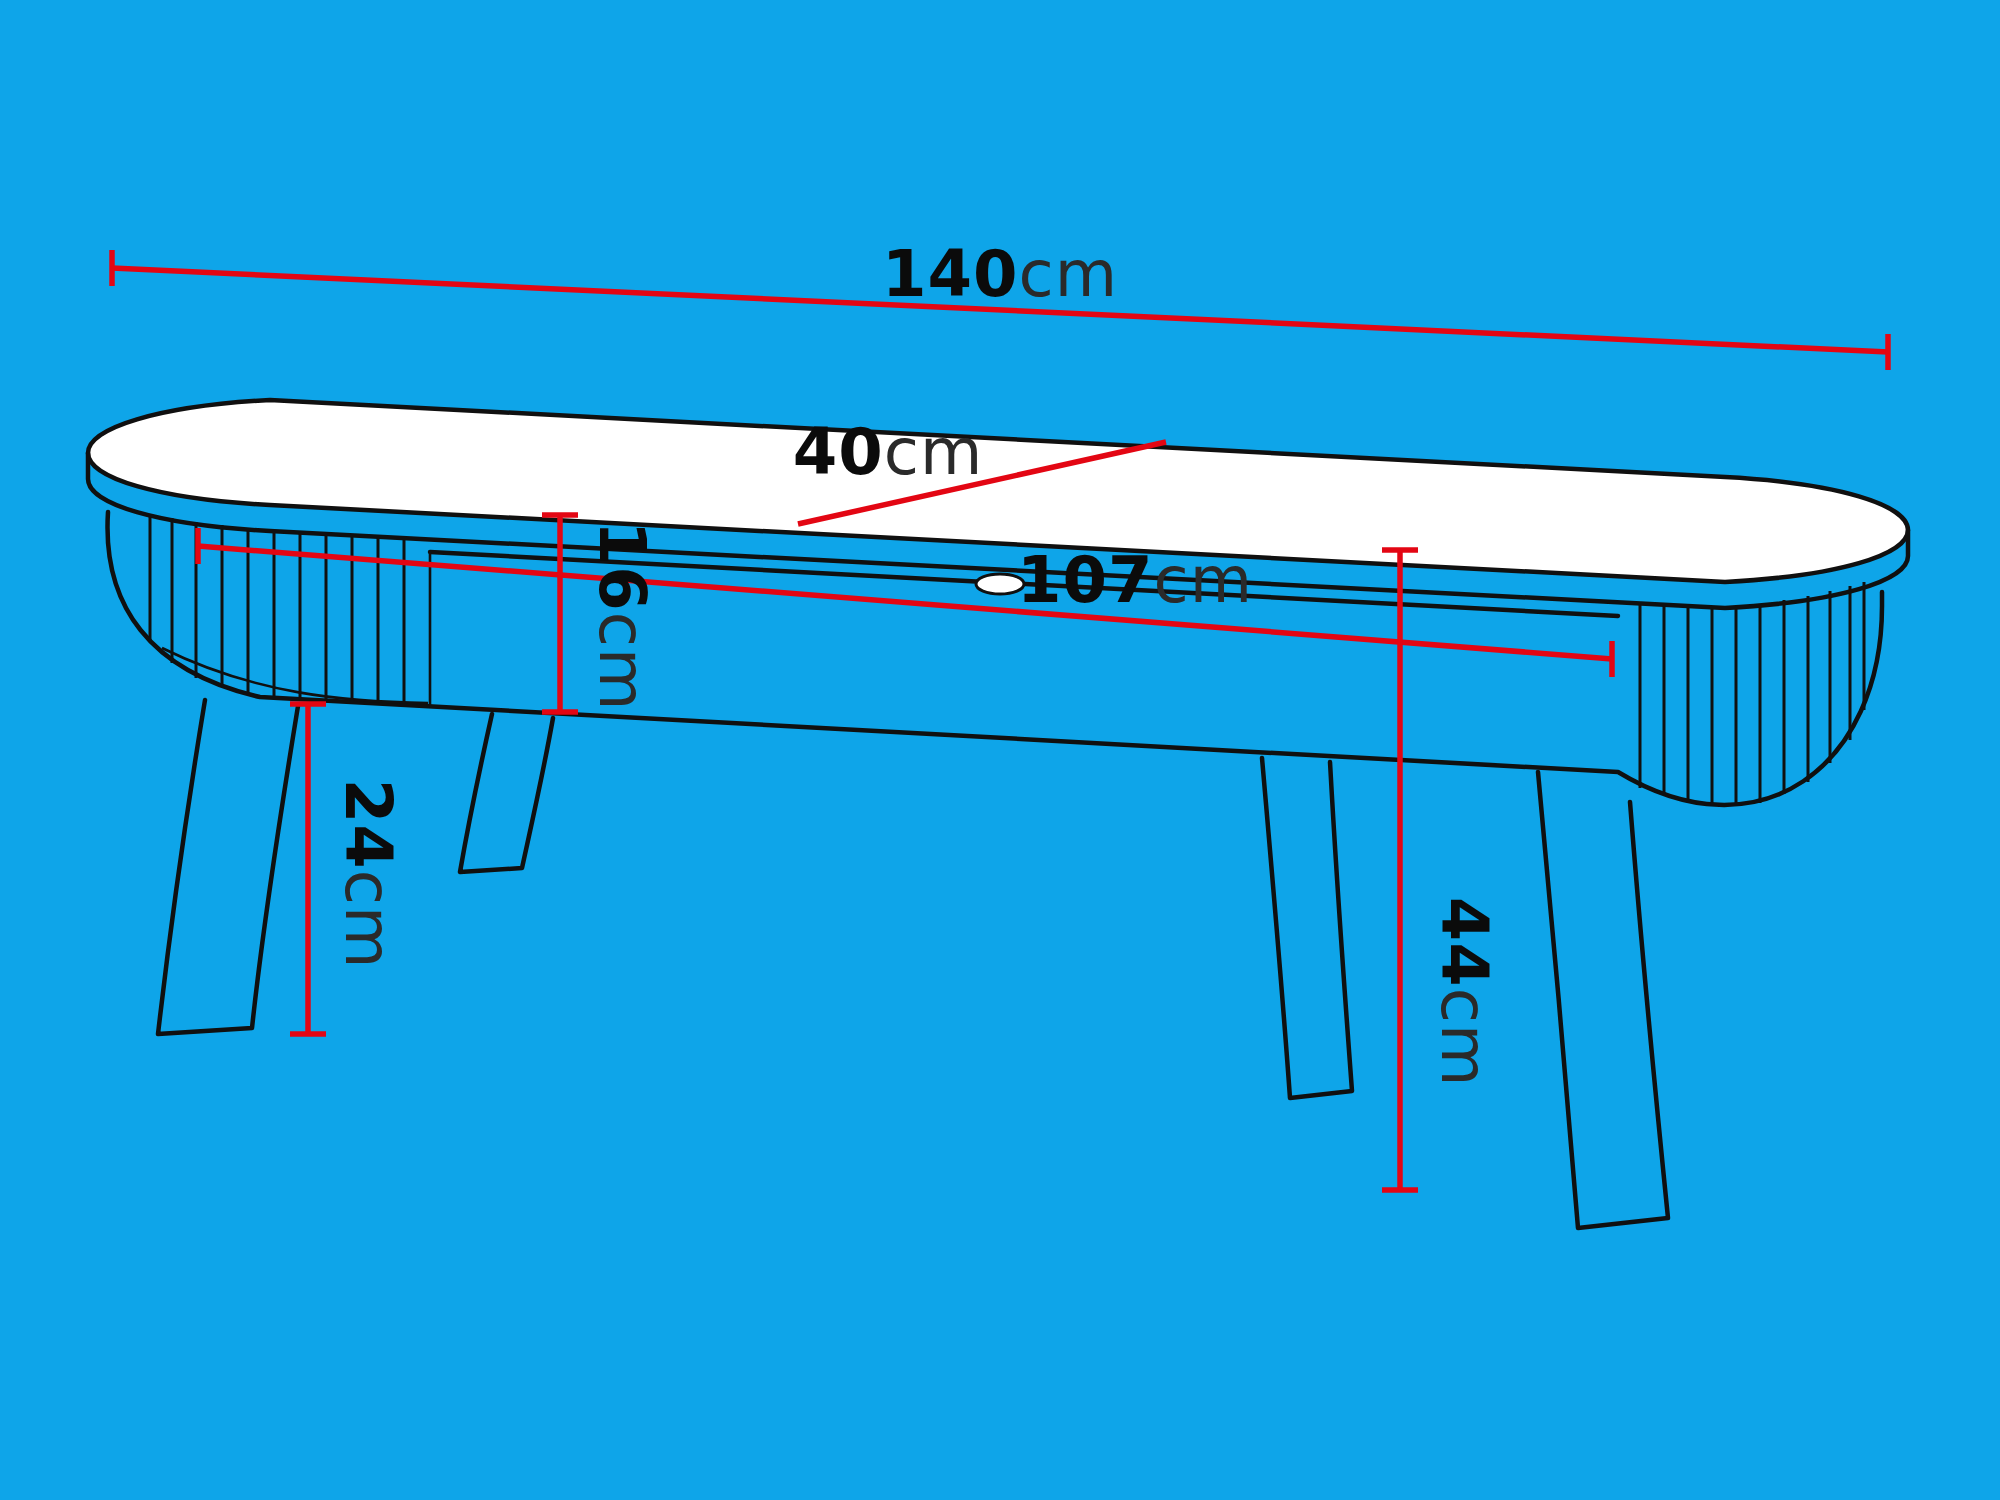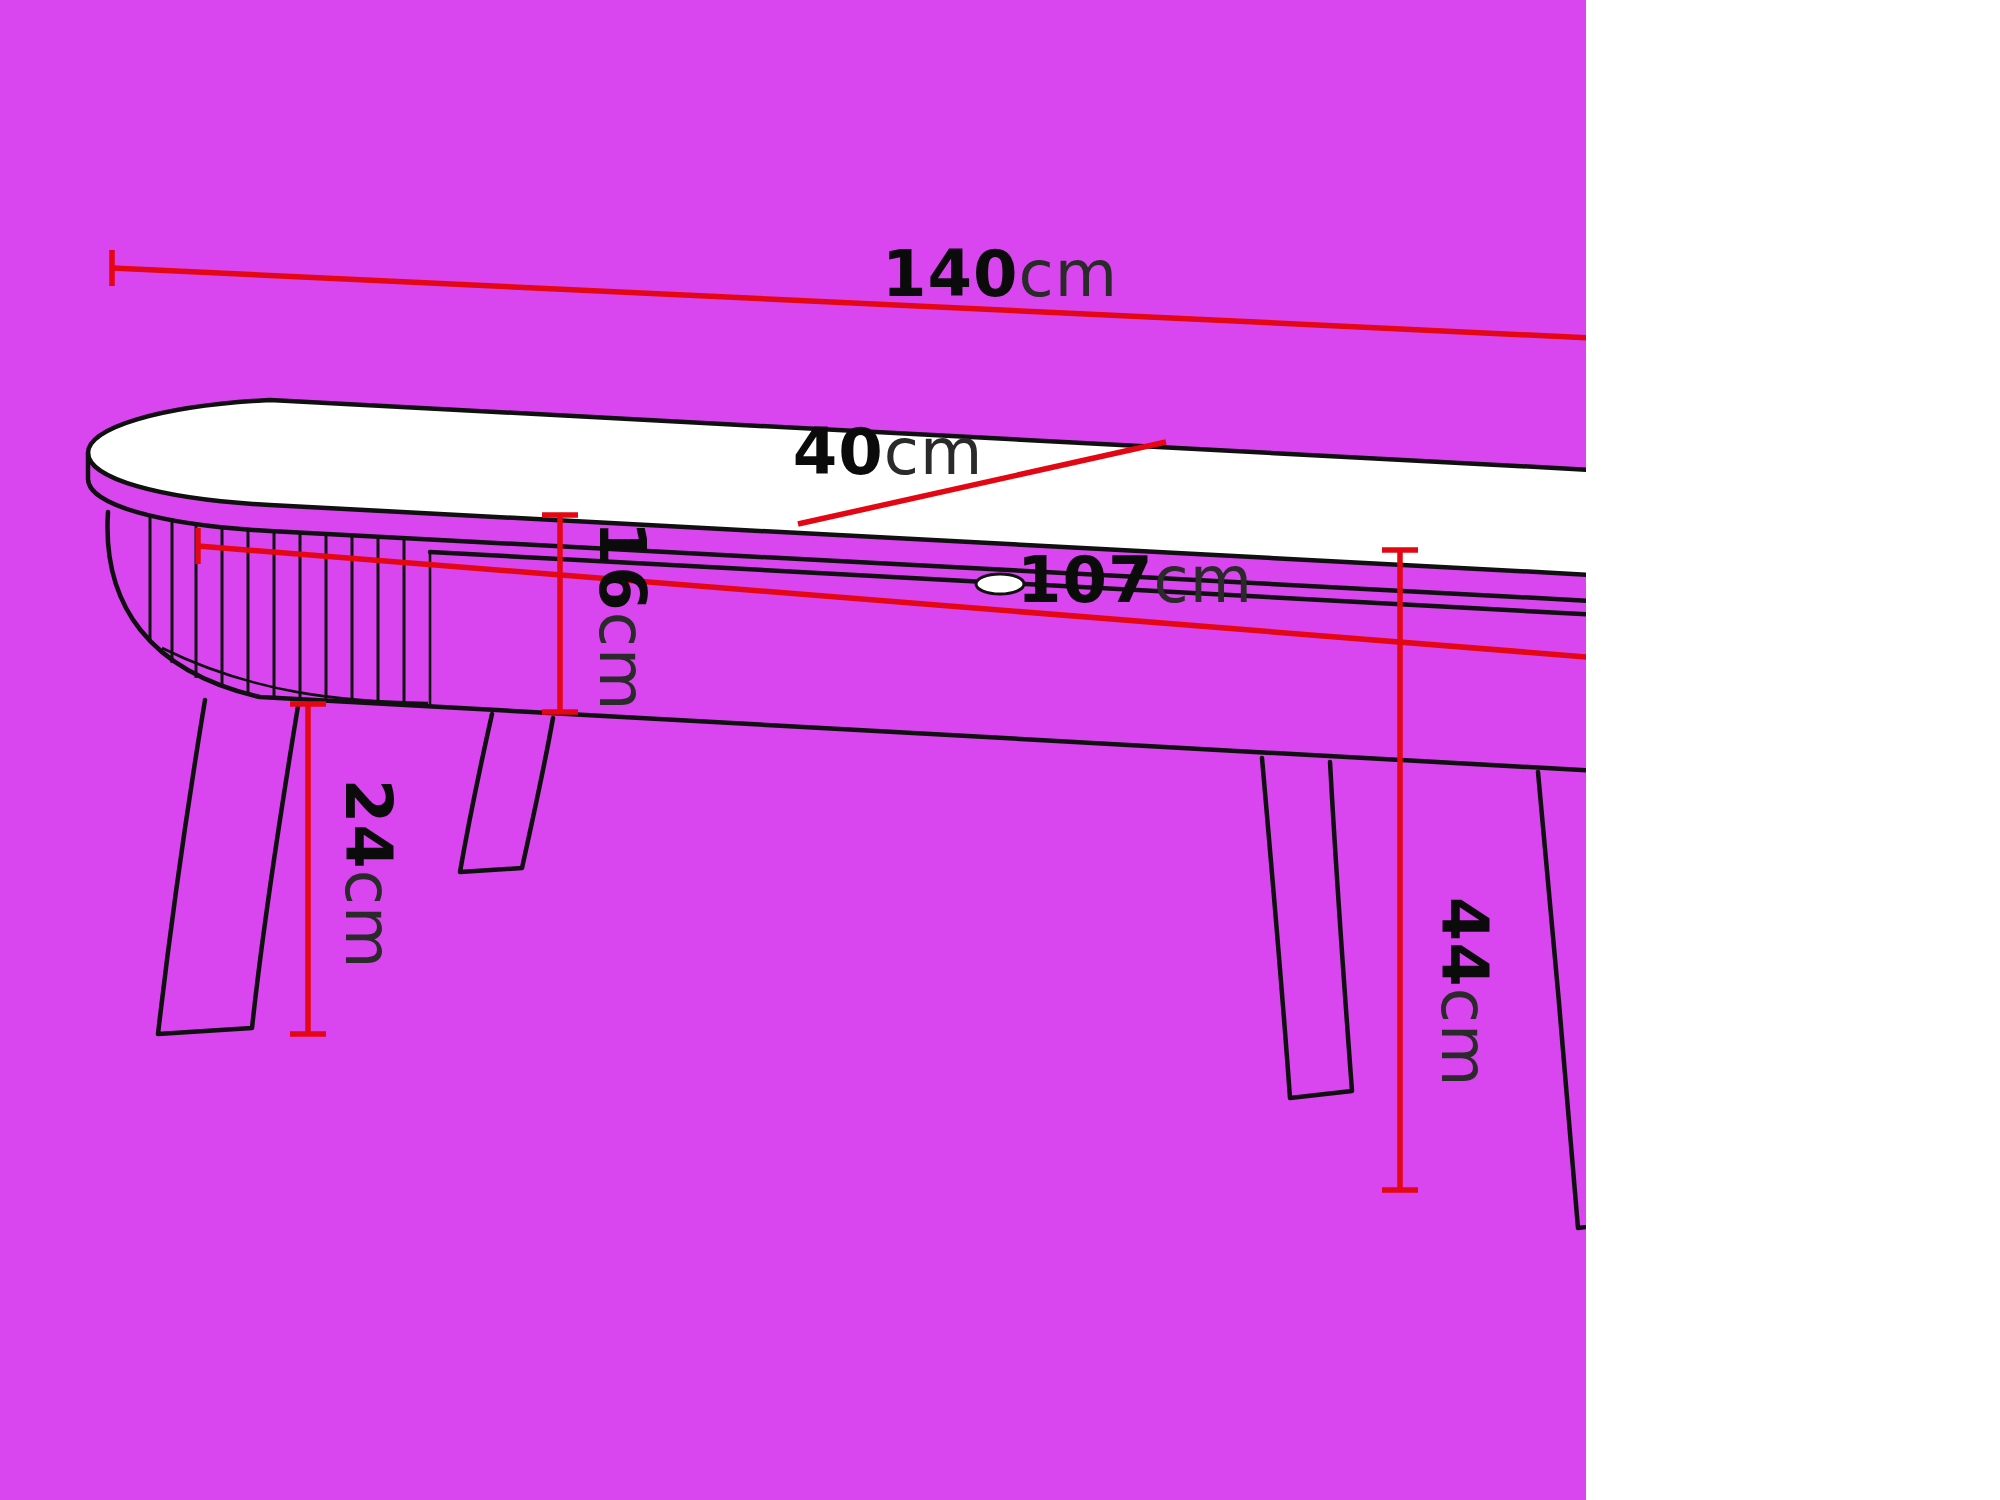--- a/index.html
+++ b/index.html
@@ -1,16 +1,16 @@
 <!DOCTYPE html>
 <html><head>
 <meta charset="utf-8">
 <style>
   html,body { margin:0; padding:0; background:#ffffff; }
-  .stage { width:1586px; height:1500px; background:#d946ef; position:relative; overflow:hidden; }
+  .stage { width:2000px; height:1500px; background:#0ea5e9; position:relative; overflow:hidden; }
   svg { display:block; }
   .outline-fill { fill:#ffffff; stroke:#101010; stroke-width:4.5; stroke-linejoin:round; }
   .outline { fill:none; stroke:#101010; stroke-width:4.5; stroke-linecap:round; stroke-linejoin:round; }
   .thin { fill:none; stroke:#101010; stroke-width:2.6; }
   .slats { fill:none; stroke:#101010; stroke-width:3; }
   .cutout { fill:#ffffff; stroke:#101010; stroke-width:3; }
   .dim { stroke:#e30613; stroke-width:5.5; fill:none; }
   .dim-label { font-family:"DejaVu Sans","Liberation Sans",sans-serif; font-size:64px; fill:#0b0b0b; letter-spacing:1px; }
   .num { font-weight:700; }
   .unit { font-weight:400; fill:#2a2a2a; }

